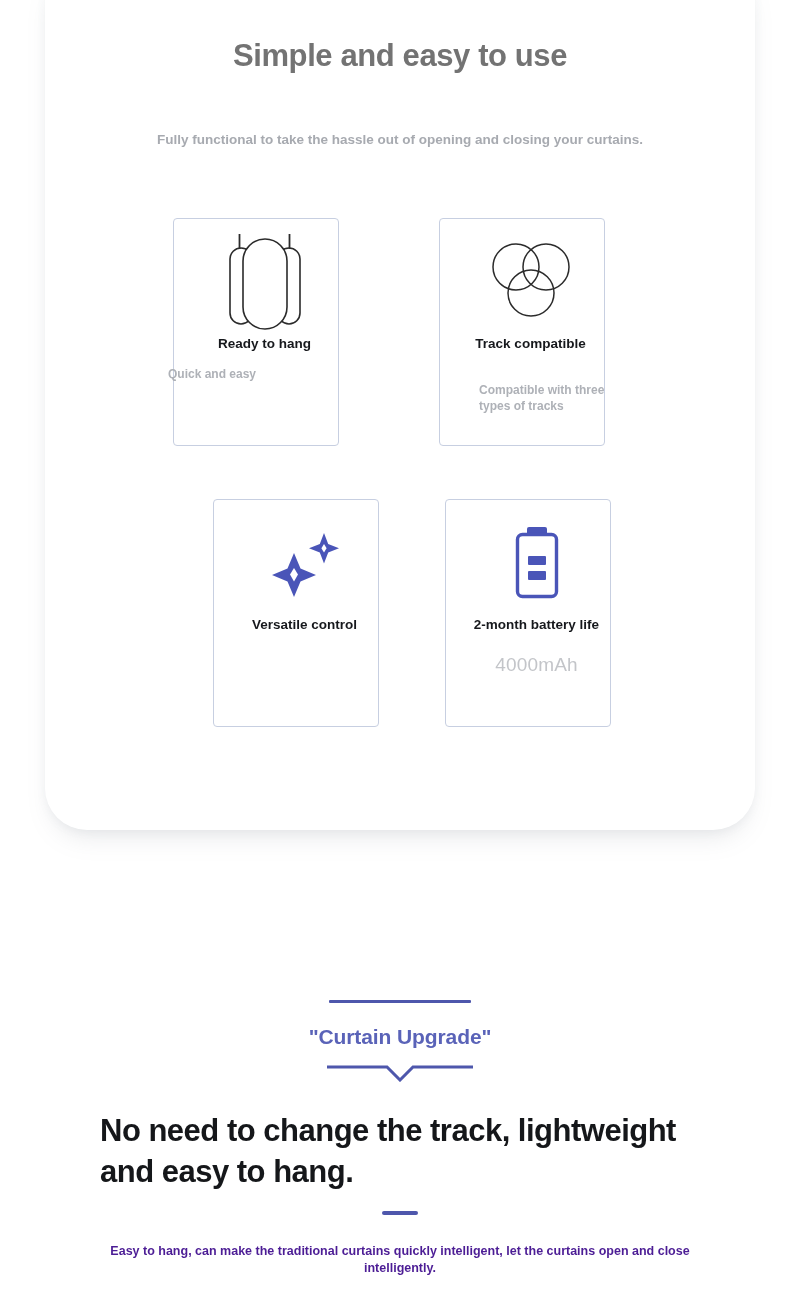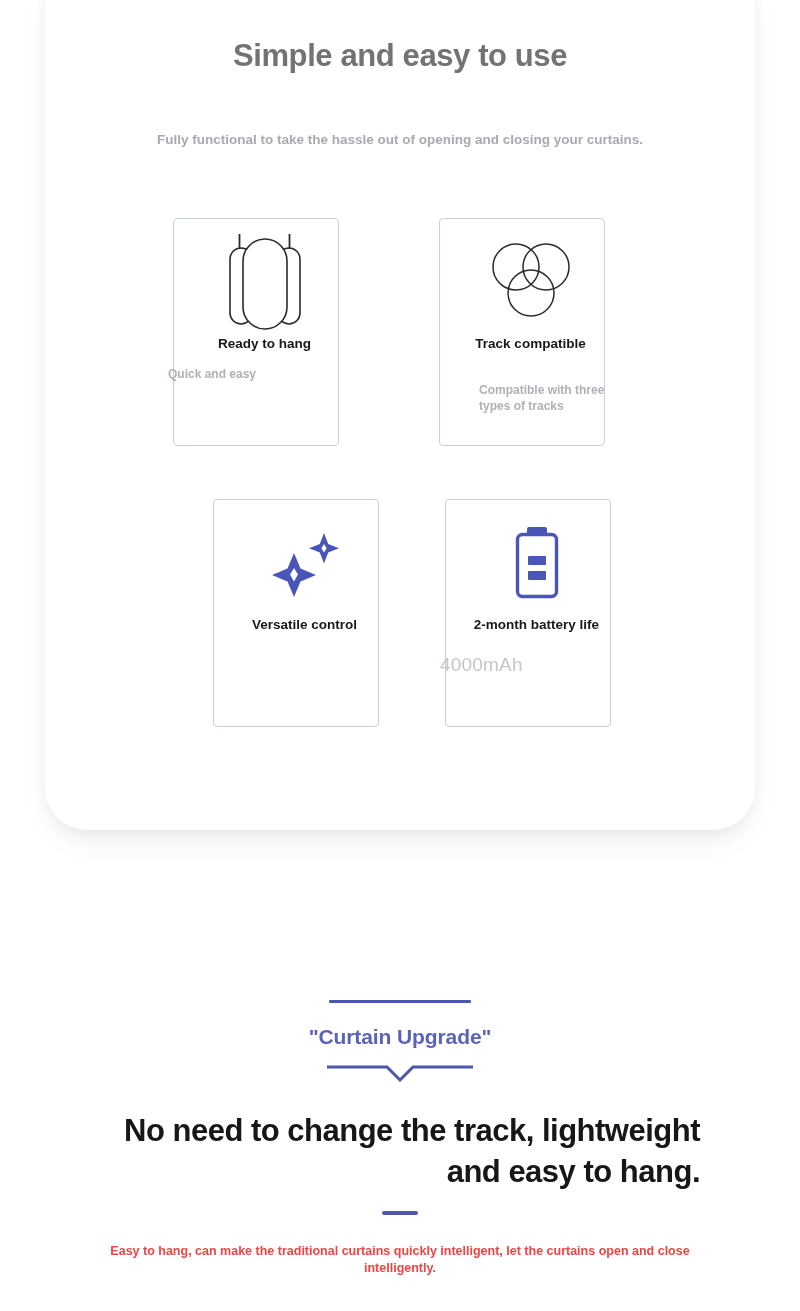--- a/index.html
+++ b/index.html
@@ -115,21 +115,21 @@
   .card.c0 .card-sub { left: -6px; top: 148px; width: 193px; }
   
   .card.c1 .card-sub {
     left: 39px; top: 140px; width: 140px;
     text-align: left; white-space: normal; margin-top: 24px;
   }
   
   .card.c2 .card-sub { left: 33px; top: 156px; width: 320px; text-align: left; }
   
   .card.c3 .card-sub {
-    left: -6px; top: 152px; width: 193px; text-align: left;
+    left: -6px; top: 152px; width: 193px; text-align: center;
     font-size: 19px; font-weight: 400; color: #c3c5c9; letter-spacing: 0.2px;
   }
 
   
   .badge-block {
     position: absolute;
     left: 0;
     top: 1000px;
     width: 800px;
     text-align: center;
@@ -152,21 +152,21 @@
     height: 18px;
     display: block;
   }
 
   
   .bottom-head {
     position: absolute;
     left: 100px;
     top: 1111px;
     width: 600px;
-    text-align: right;
+    text-align: left;
     font-size: 31px;
     font-weight: 700;
     line-height: 1.32;
     letter-spacing: -0.5px;
     color: #15171a;
   }
 
   .bottom-dash {
     position: absolute;
     left: 382px;
@@ -179,21 +179,21 @@
 
   .bottom-para {
     position: absolute;
     left: 75px;
     top: 1243px;
     width: 650px;
     text-align: center;
     font-size: 12.5px;
     font-weight: 700;
     line-height: 1.35;
-    color: #ef4444;
+    color: #4c1d95;
   }
 </style>
 </head>
 <body>
 
 <div class="page">
 
   <div class="feature-panel">
 
     <div class="panel-title">Simple and easy to use</div>

